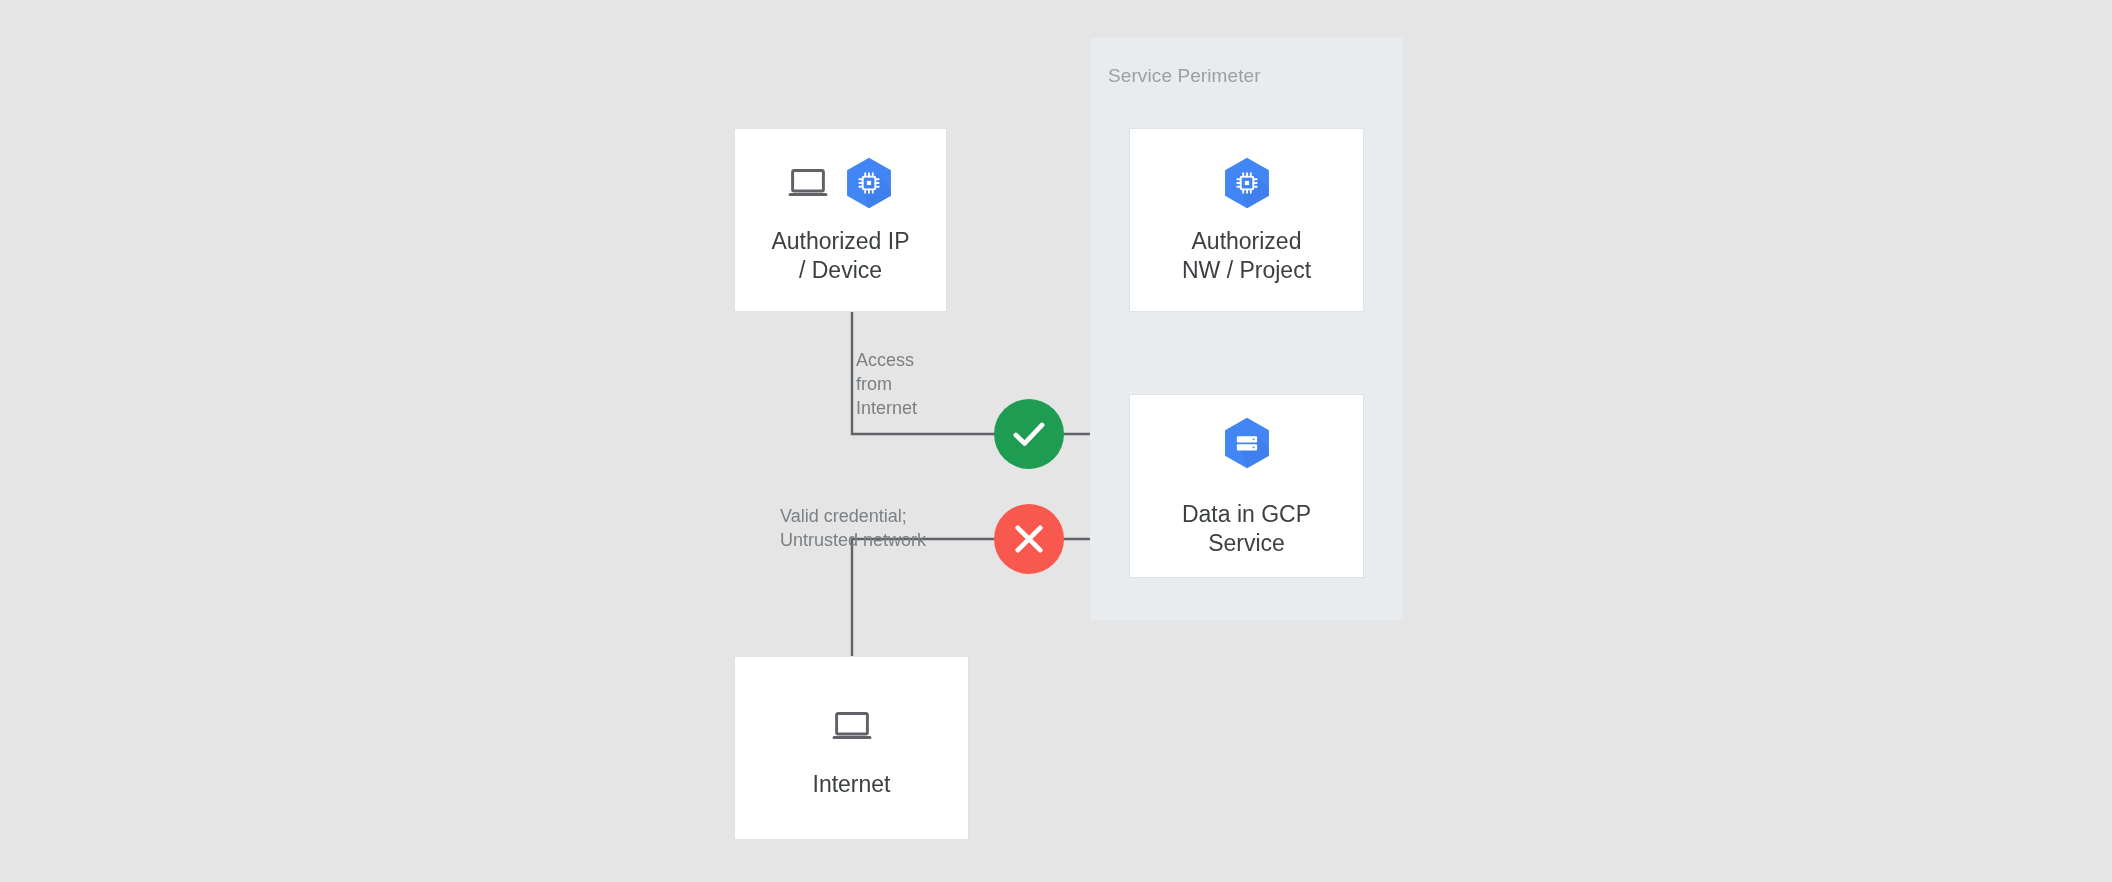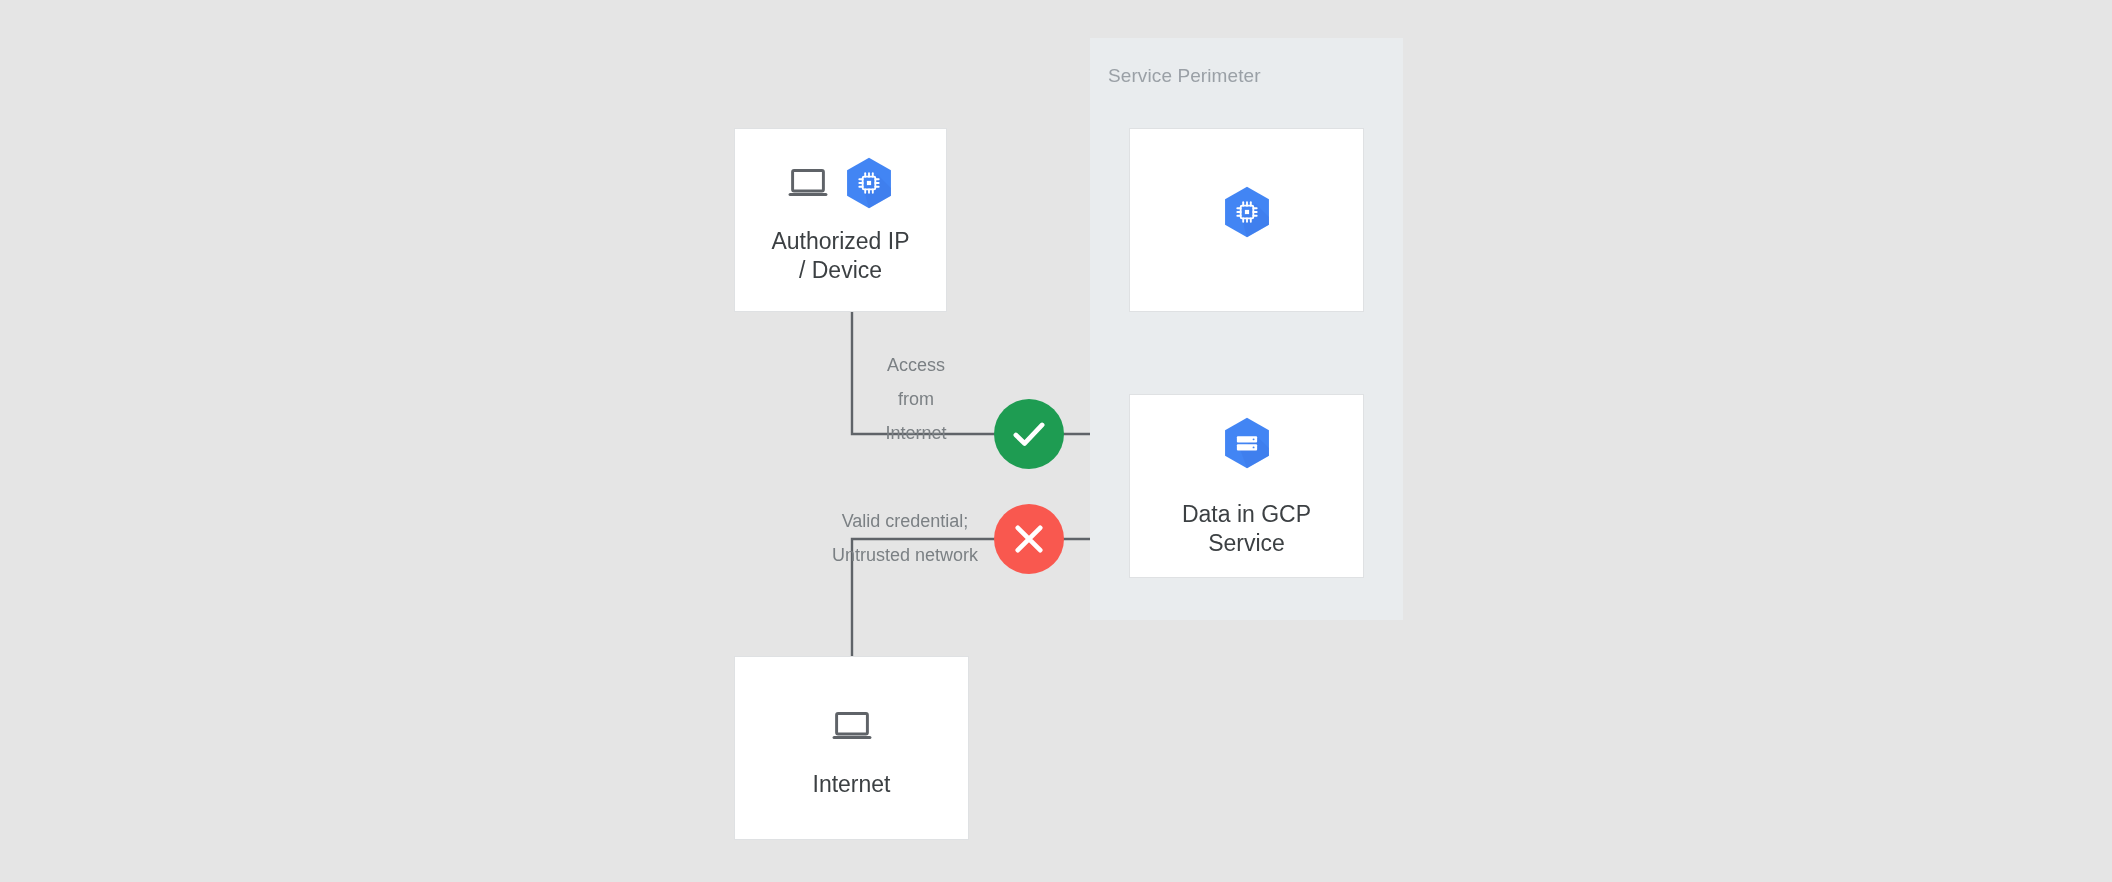--- a/index.html
+++ b/index.html
@@ -82,23 +82,23 @@
   #node-internet        { left: 734px; top: 656px; width: 235px; height: 184px; }
 
   
   .hexicon { width: 54px; height: 54px; display: block; }
   .laptopicon { width: 44px; height: 44px; display: block; }
 
   
   .edge-label {
     position: absolute;
     font-size: 18px;
-    line-height: 34px;
+    line-height: 24px;
     color: #7b8084;
-    text-align: center;
+    text-align: left;
     white-space: pre-line;
     z-index: 4;
   }
   #label-access-from-internet {
     left: 856px;
     top: 348px;
     width: 120px;
   }
   #label-valid-credential {
     left: 780px;
@@ -201,20 +201,22 @@
             <line x1="20.5" y1="27.5" x2="24.5" y2="27.5"></line>
             <line x1="20.5" y1="32" x2="24.5" y2="32"></line>
             <line x1="20.5" y1="36.5" x2="24.5" y2="36.5"></line>
             <line x1="39.5" y1="27.5" x2="43.5" y2="27.5"></line>
             <line x1="39.5" y1="32" x2="43.5" y2="32"></line>
             <line x1="39.5" y1="36.5" x2="43.5" y2="36.5"></line>
           </g>
         </svg>
       </span>
     </div>
+    <div class="label">Authorized
+NW / Project</div>
   </div>
 
   <div class="node" id="node-data-gcp">
     <div class="icons">
       <span>
         <svg class="hexicon" viewBox="0 0 64 64" xmlns="http://www.w3.org/2000/svg">
           <path d="M32 2 L58 17 L58 47 L32 62 L6 47 L6 17 Z" fill="#4285f4"></path>
           <path d="M32 62 L58 47 L58 38 L44 24 L24 40 Z" fill="#3b78e7" opacity="0.45"></path>
           <rect x="20" y="24" width="24" height="7.5" rx="1.2" fill="#ffffff"></rect>
           <rect x="20" y="33.5" width="24" height="7.5" rx="1.2" fill="#ffffff"></rect>

